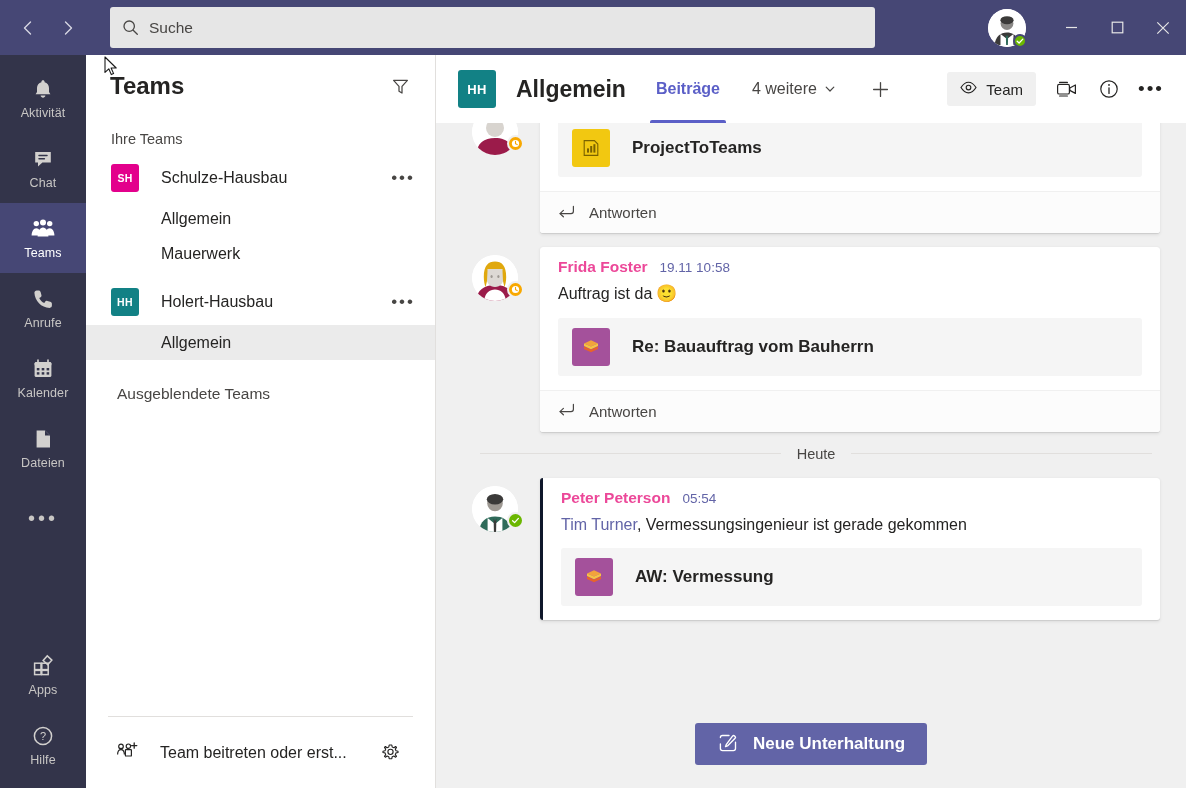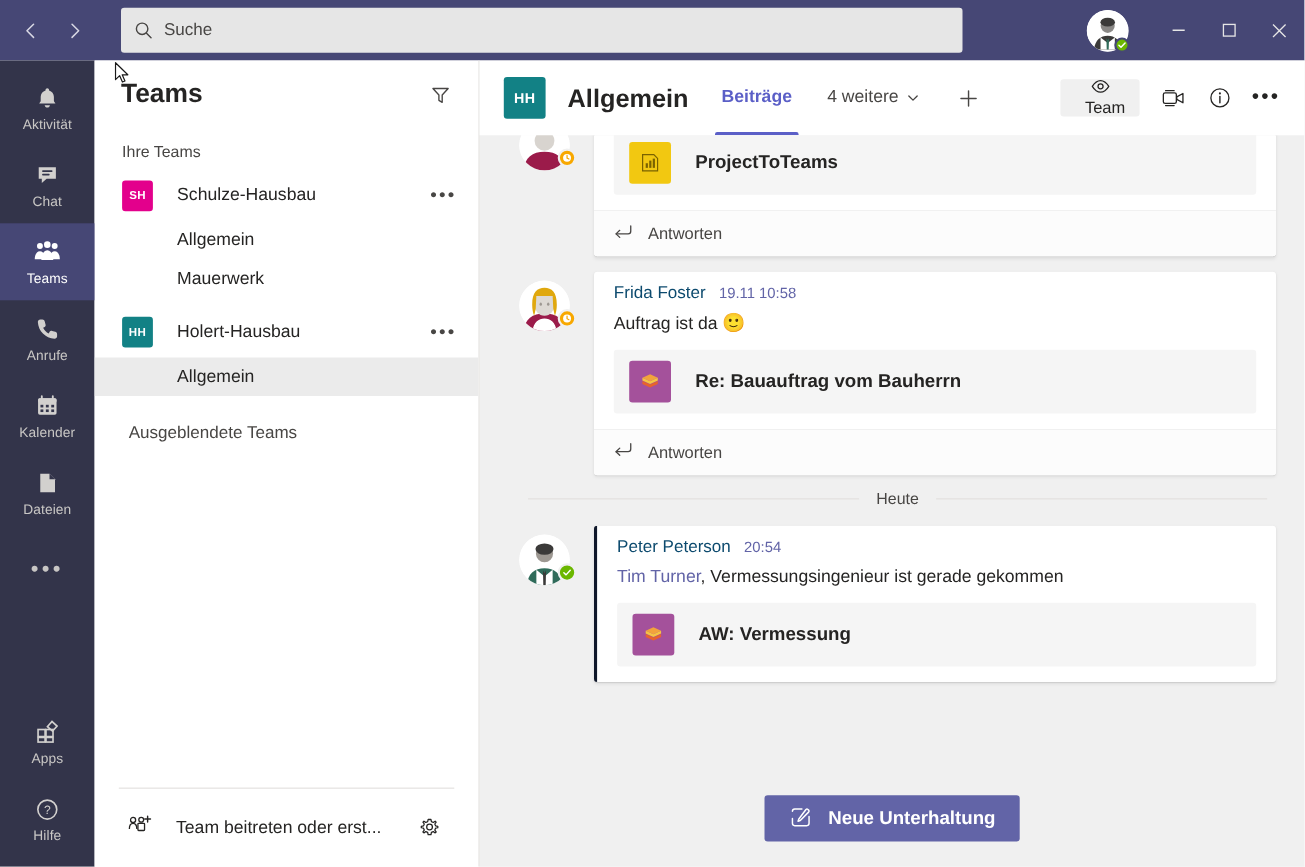--- a/index.html
+++ b/index.html
@@ -137,21 +137,21 @@
   .ch-tab.active { color: #5b5fc7; font-weight: bold; }
   .ch-tab.active::after {
     content: ""; position: absolute; bottom: 0; left: -2px; right: -2px; height: 3px;
     background: #5b5fc7; border-radius: 2px 2px 0 0;
   }
   .ch-tab .chev { margin-left: 7px; display: inline-flex; }
   .ch-plus { width: 34px; height: 34px; display: flex; align-items: center; justify-content: center; cursor: pointer; border-radius: 3px; }
   .ch-right { margin-left: auto; display: flex; align-items: center; gap: 4px; }
   .team-pill {
     height: 34px; background: #f0f0f0; border-radius: 3px; display: flex; align-items: center;
-    padding: 0 13px; cursor: pointer; margin-right: 8px; flex-direction: column;
+    padding: 0 13px; cursor: pointer; margin-right: 8px;
   }
   .team-pill span.lbl { font-size: 15px; color: #252423; margin-left: 9px; }
   .hdr-icon-btn { width: 38px; height: 38px; display: flex; align-items: center; justify-content: center; cursor: pointer; border-radius: 3px; }
 
   
   .msg-area { flex: 1 1 auto; overflow: hidden; position: relative; padding: 0 0 0 0; }
   .msg-scroll { padding: 0 26px 0 36px; }
   .msg-block { display: flex; position: relative; margin-bottom: 14px; }
   .msg-avatar-col { width: 68px; flex: 0 0 68px; padding-top: 8px; position: relative; }
   .msg-av {
@@ -164,21 +164,21 @@
   }
   .msg-av-badge.away { background: #f8a800; }
   .msg-av-badge.online { background: #6bb700; }
   .msg-card {
     flex: 1 1 auto; background: #fff; border-radius: 3px; min-width: 0;
     box-shadow: 0 .3px .9px rgba(0,0,0,.09), 0 1.6px 3.6px rgba(0,0,0,.08);
   }
   .msg-card.unread { border-left: 3px solid #0f172a; }
   .msg-inner { padding: 11px 18px 14px 18px; }
   .msg-meta { display: flex; align-items: baseline; }
-  .msg-author { font-size: 15.5px; font-weight: normal; color: #0c4a6e; }
+  .msg-author { font-size: 15.5px; font-weight: bold; color: #ec4899; }
   .msg-time { font-size: 13.5px; color: #6264a7; margin-left: 12px; }
   .msg-text { font-size: 16px; color: #252423; margin-top: 7px; line-height: 1.35; }
   .mention { color: #6264a7; }
   .emoji { font-size: 17px; }
   .attach {
     margin-top: 12px; background: #f5f5f5; border-radius: 3px; height: 58px;
     display: flex; align-items: center; padding: 0 14px; cursor: pointer;
   }
   .attach-ico {
     width: 38px; height: 38px; border-radius: 3px; flex: 0 0 38px;
@@ -623,21 +623,21 @@
               <div class="msg-av-badge online">
                 <svg width="9" height="9" viewBox="0 0 9 9">
                     <path d="M1.6 4.7 L3.6 6.6 L7.4 2.4" stroke="#fff" stroke-width="1.3" fill="none" stroke-linecap="round" stroke-linejoin="round"></path>
                   </svg>
               </div>
             </div>
             <div class="msg-card unread">
               <div class="msg-inner">
                 <div class="msg-meta">
                   <span class="msg-author">Peter Peterson</span>
-                  <span class="msg-time">20:54</span>
+                  <span class="msg-time">05:54</span>
                 </div>
                 <div class="msg-text">
                   <span class="mention">Tim Turner</span><span>, Vermessungsingenieur ist gerade gekommen</span>
                 </div>
                 <div class="attach">
                   <span class="attach-ico" style="background:#a4519b">
                     <svg width="22" height="22" viewBox="0 0 22 22">
                       <path d="M4 7.4 L11 4.2 L18 7.4 L11 10.6 Z" fill="#f2a33c"></path>
                       <path d="M4 10.4 L11 13.6 L18 10.4 L18 13 L11 16.2 L4 13 Z" fill="#e8632b"></path>
                       <path d="M4 7.4 L11 10.6 L18 7.4 L18 10 L11 13.2 L4 10 Z" fill="#f5c542"></path>

